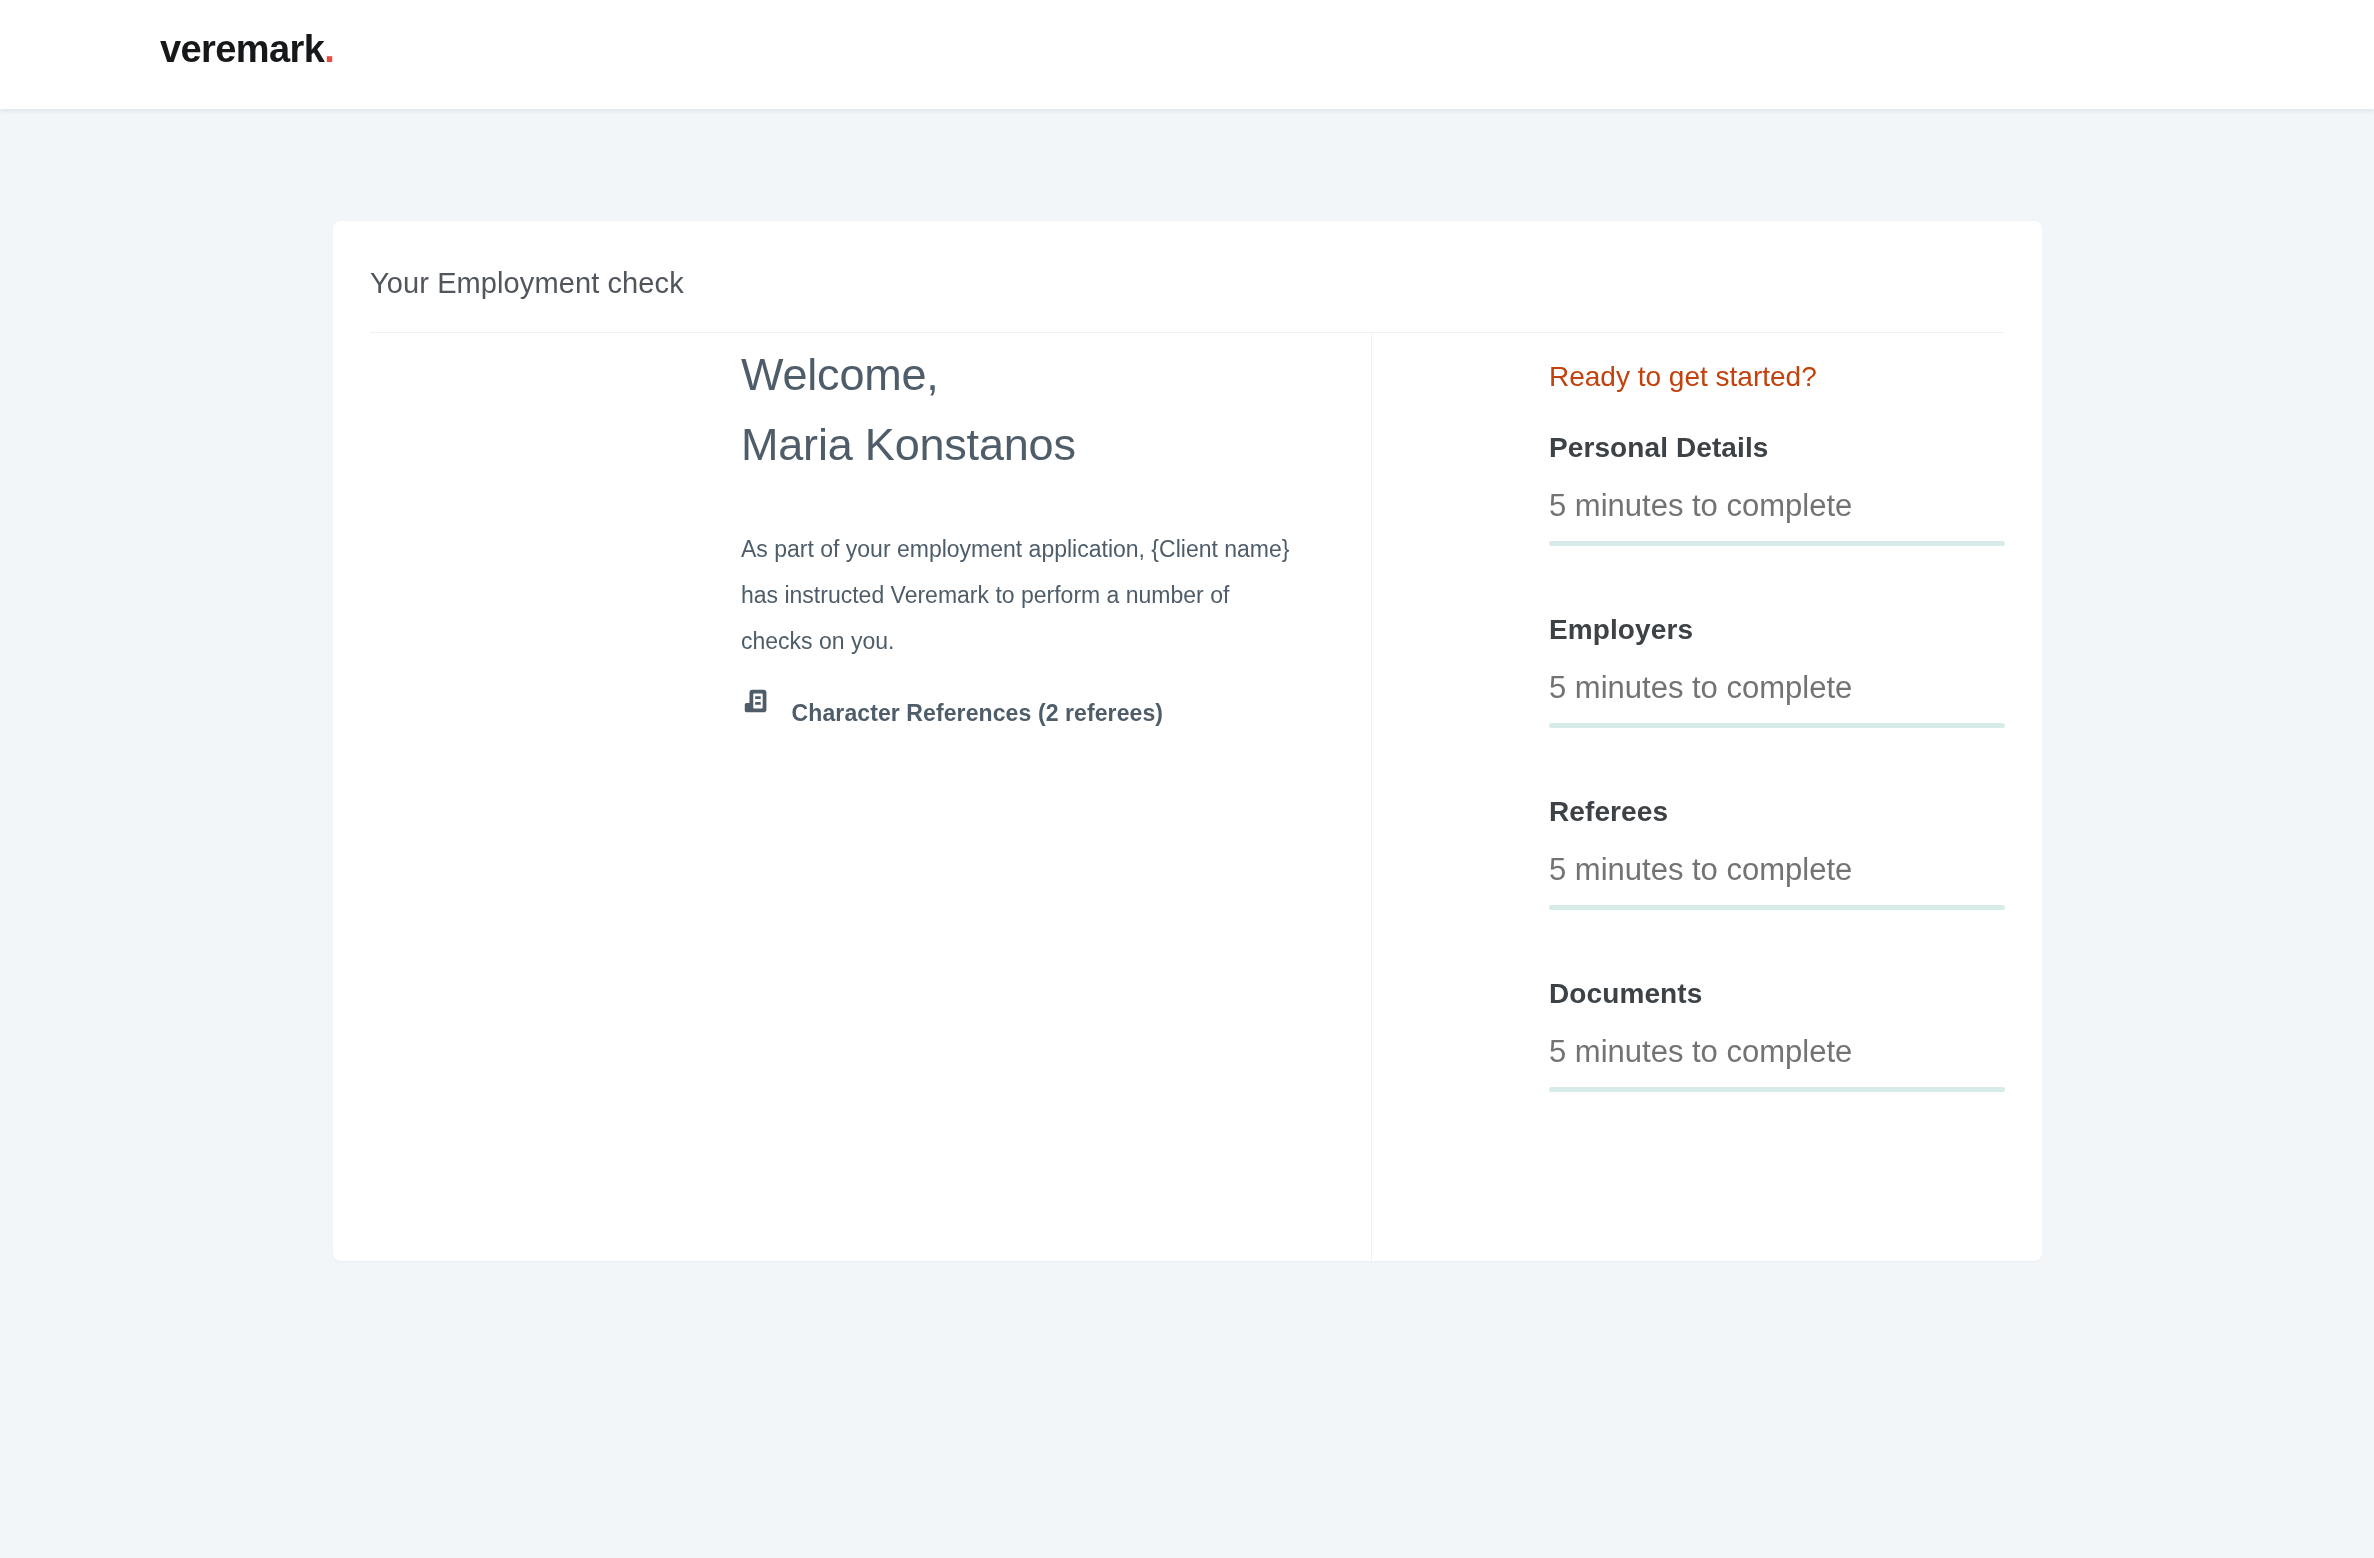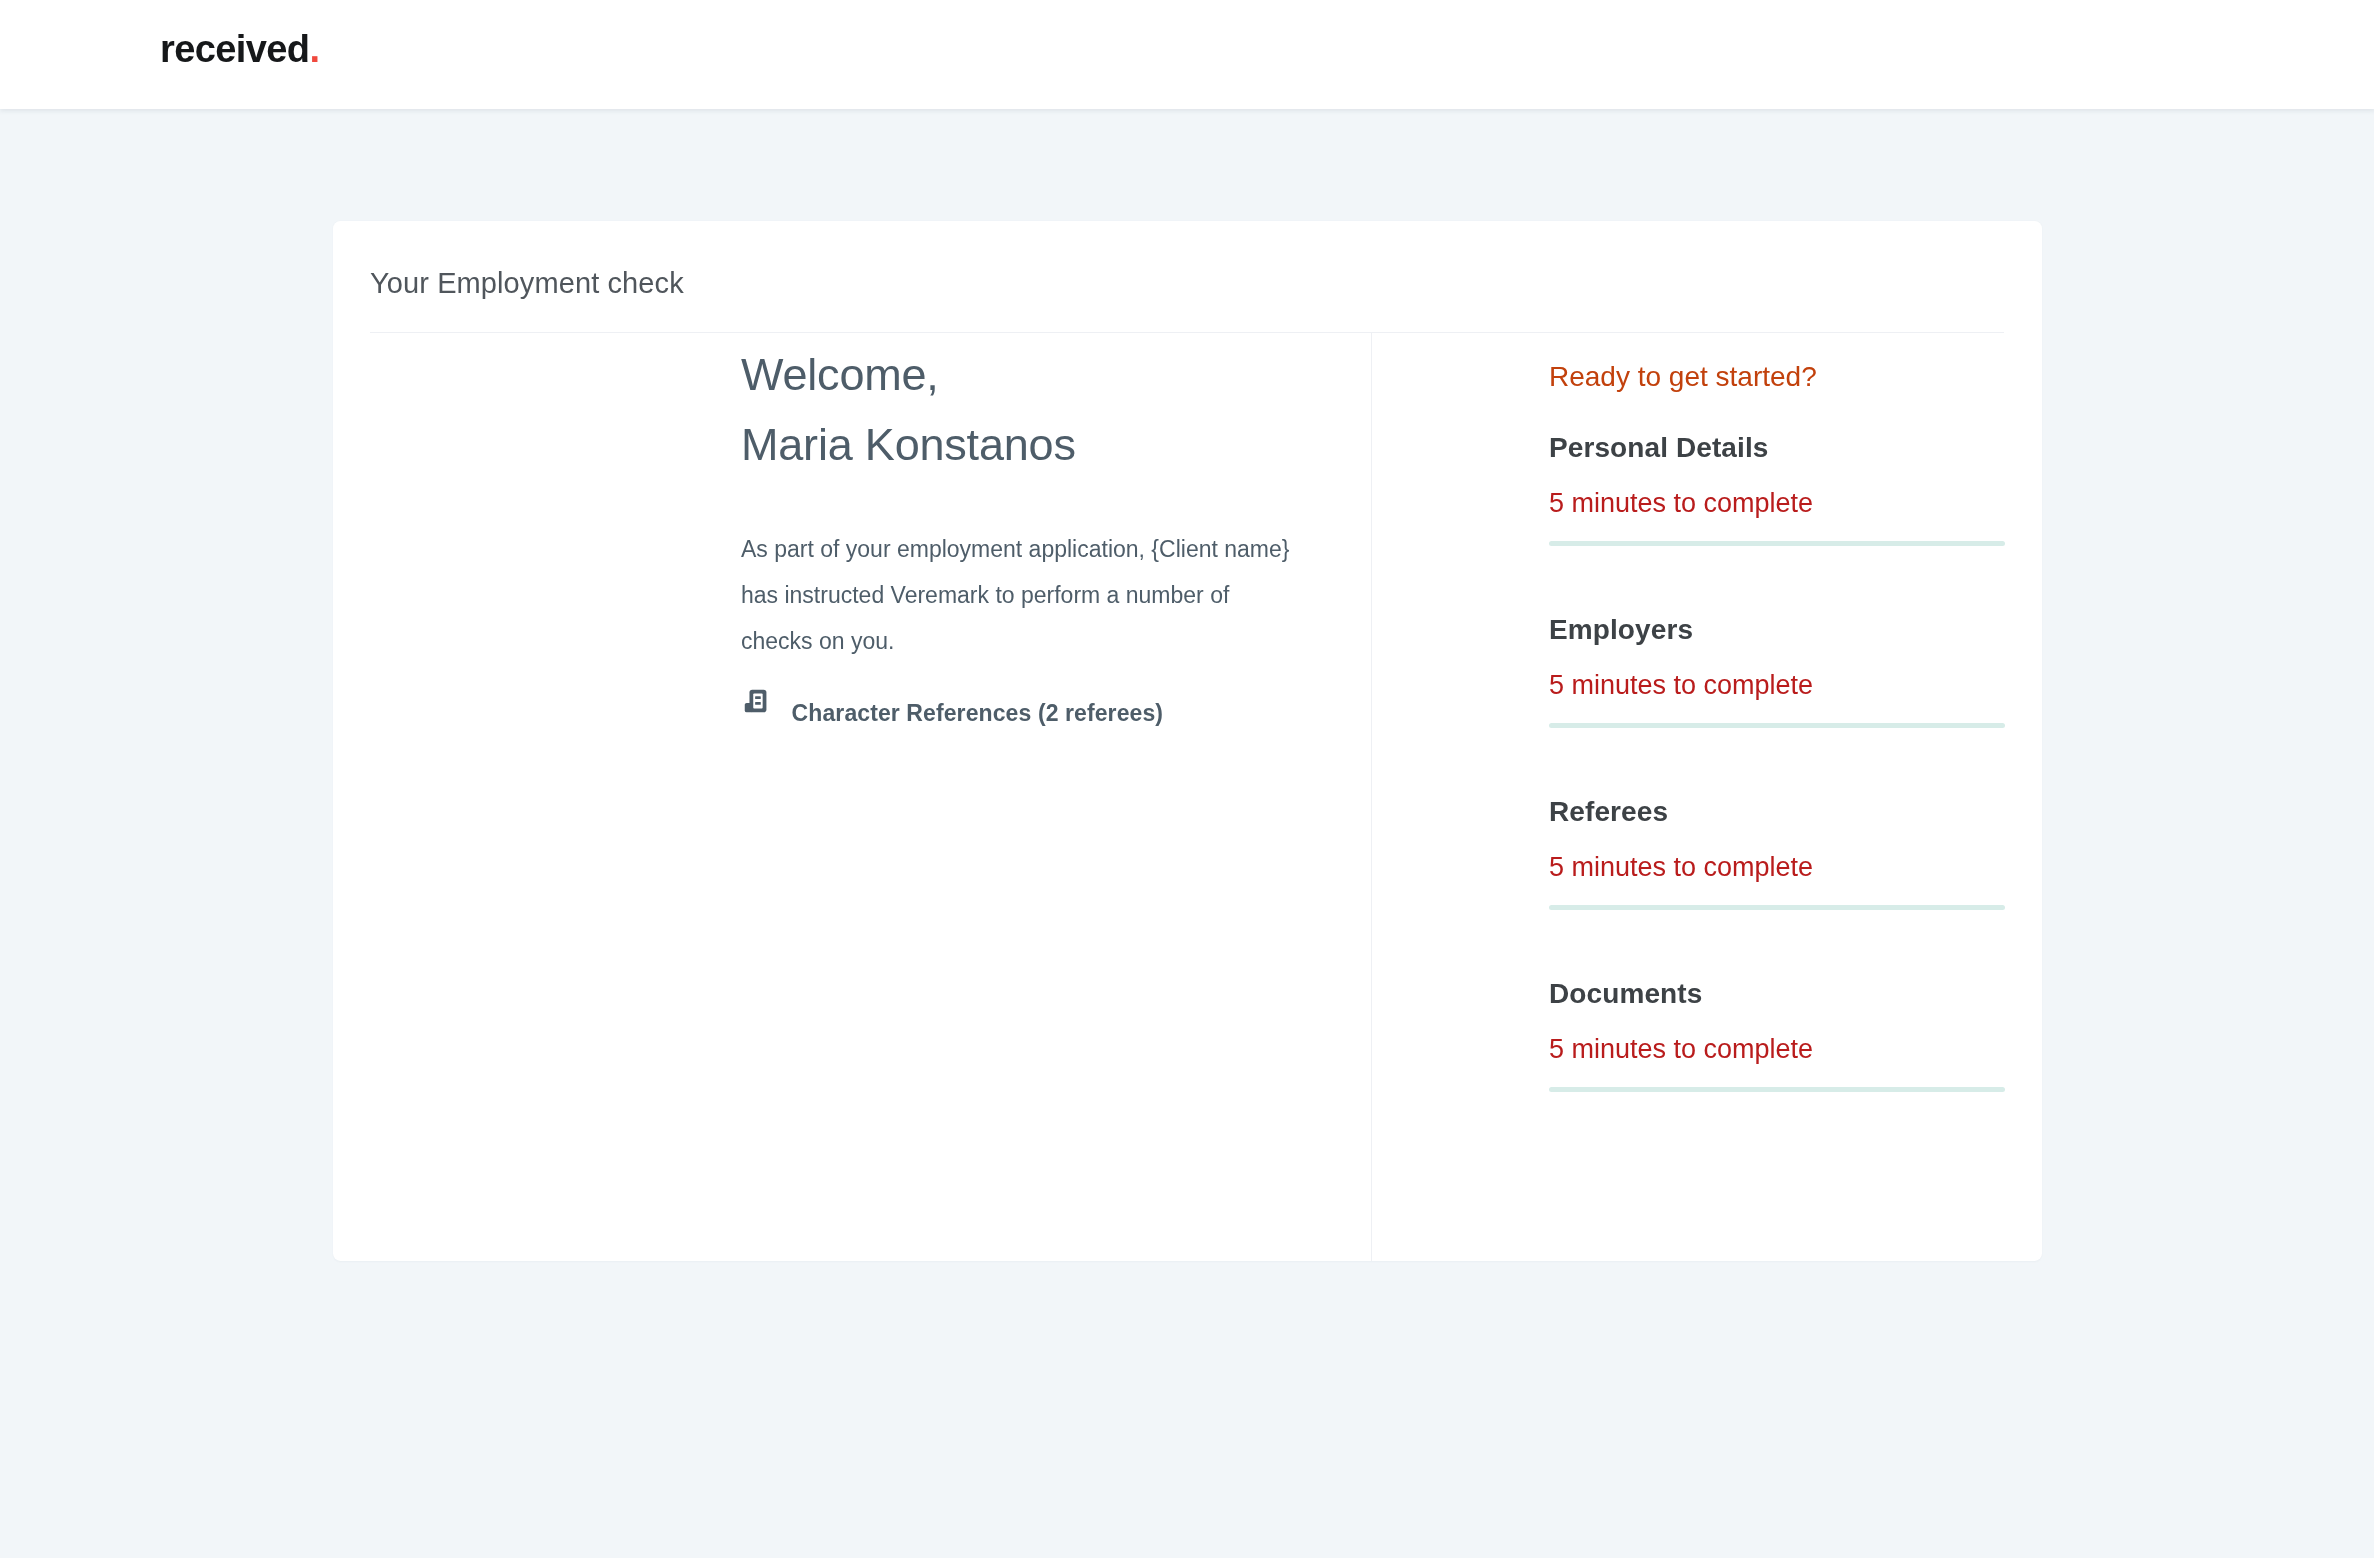--- a/index.html
+++ b/index.html
@@ -188,40 +188,40 @@
     font-size: 28px;
     font-weight: 700;
     color: #3d4246;
     letter-spacing: 0.1px;
     white-space: nowrap;
   }
   .step-time {
     position: absolute;
     left: 0;
     top: 56px;
-    font-size: 27px;
-    color: #b91c1c;
+    font-size: 31px;
+    color: #737373;
     white-space: nowrap;
   }
   .step-bar {
     position: absolute;
     left: 0;
     top: 109px;
     width: 456px;
     height: 4.6px;
     border-radius: 2.8px;
     background: #d7ece8;
   }
 </style>
 </head>
 <body>
 
 <div class="topbar">
   <div class="logo">
-    <span>received</span><span class="dot">.</span>
+    <span>veremark</span><span class="dot">.</span>
   </div>
 </div>
 
 <div class="card">
 
   <div class="card-title">Your Employment check</div>
   <div class="card-divider"></div>
   <div class="col-divider"></div>
 
   <div class="left-col">

